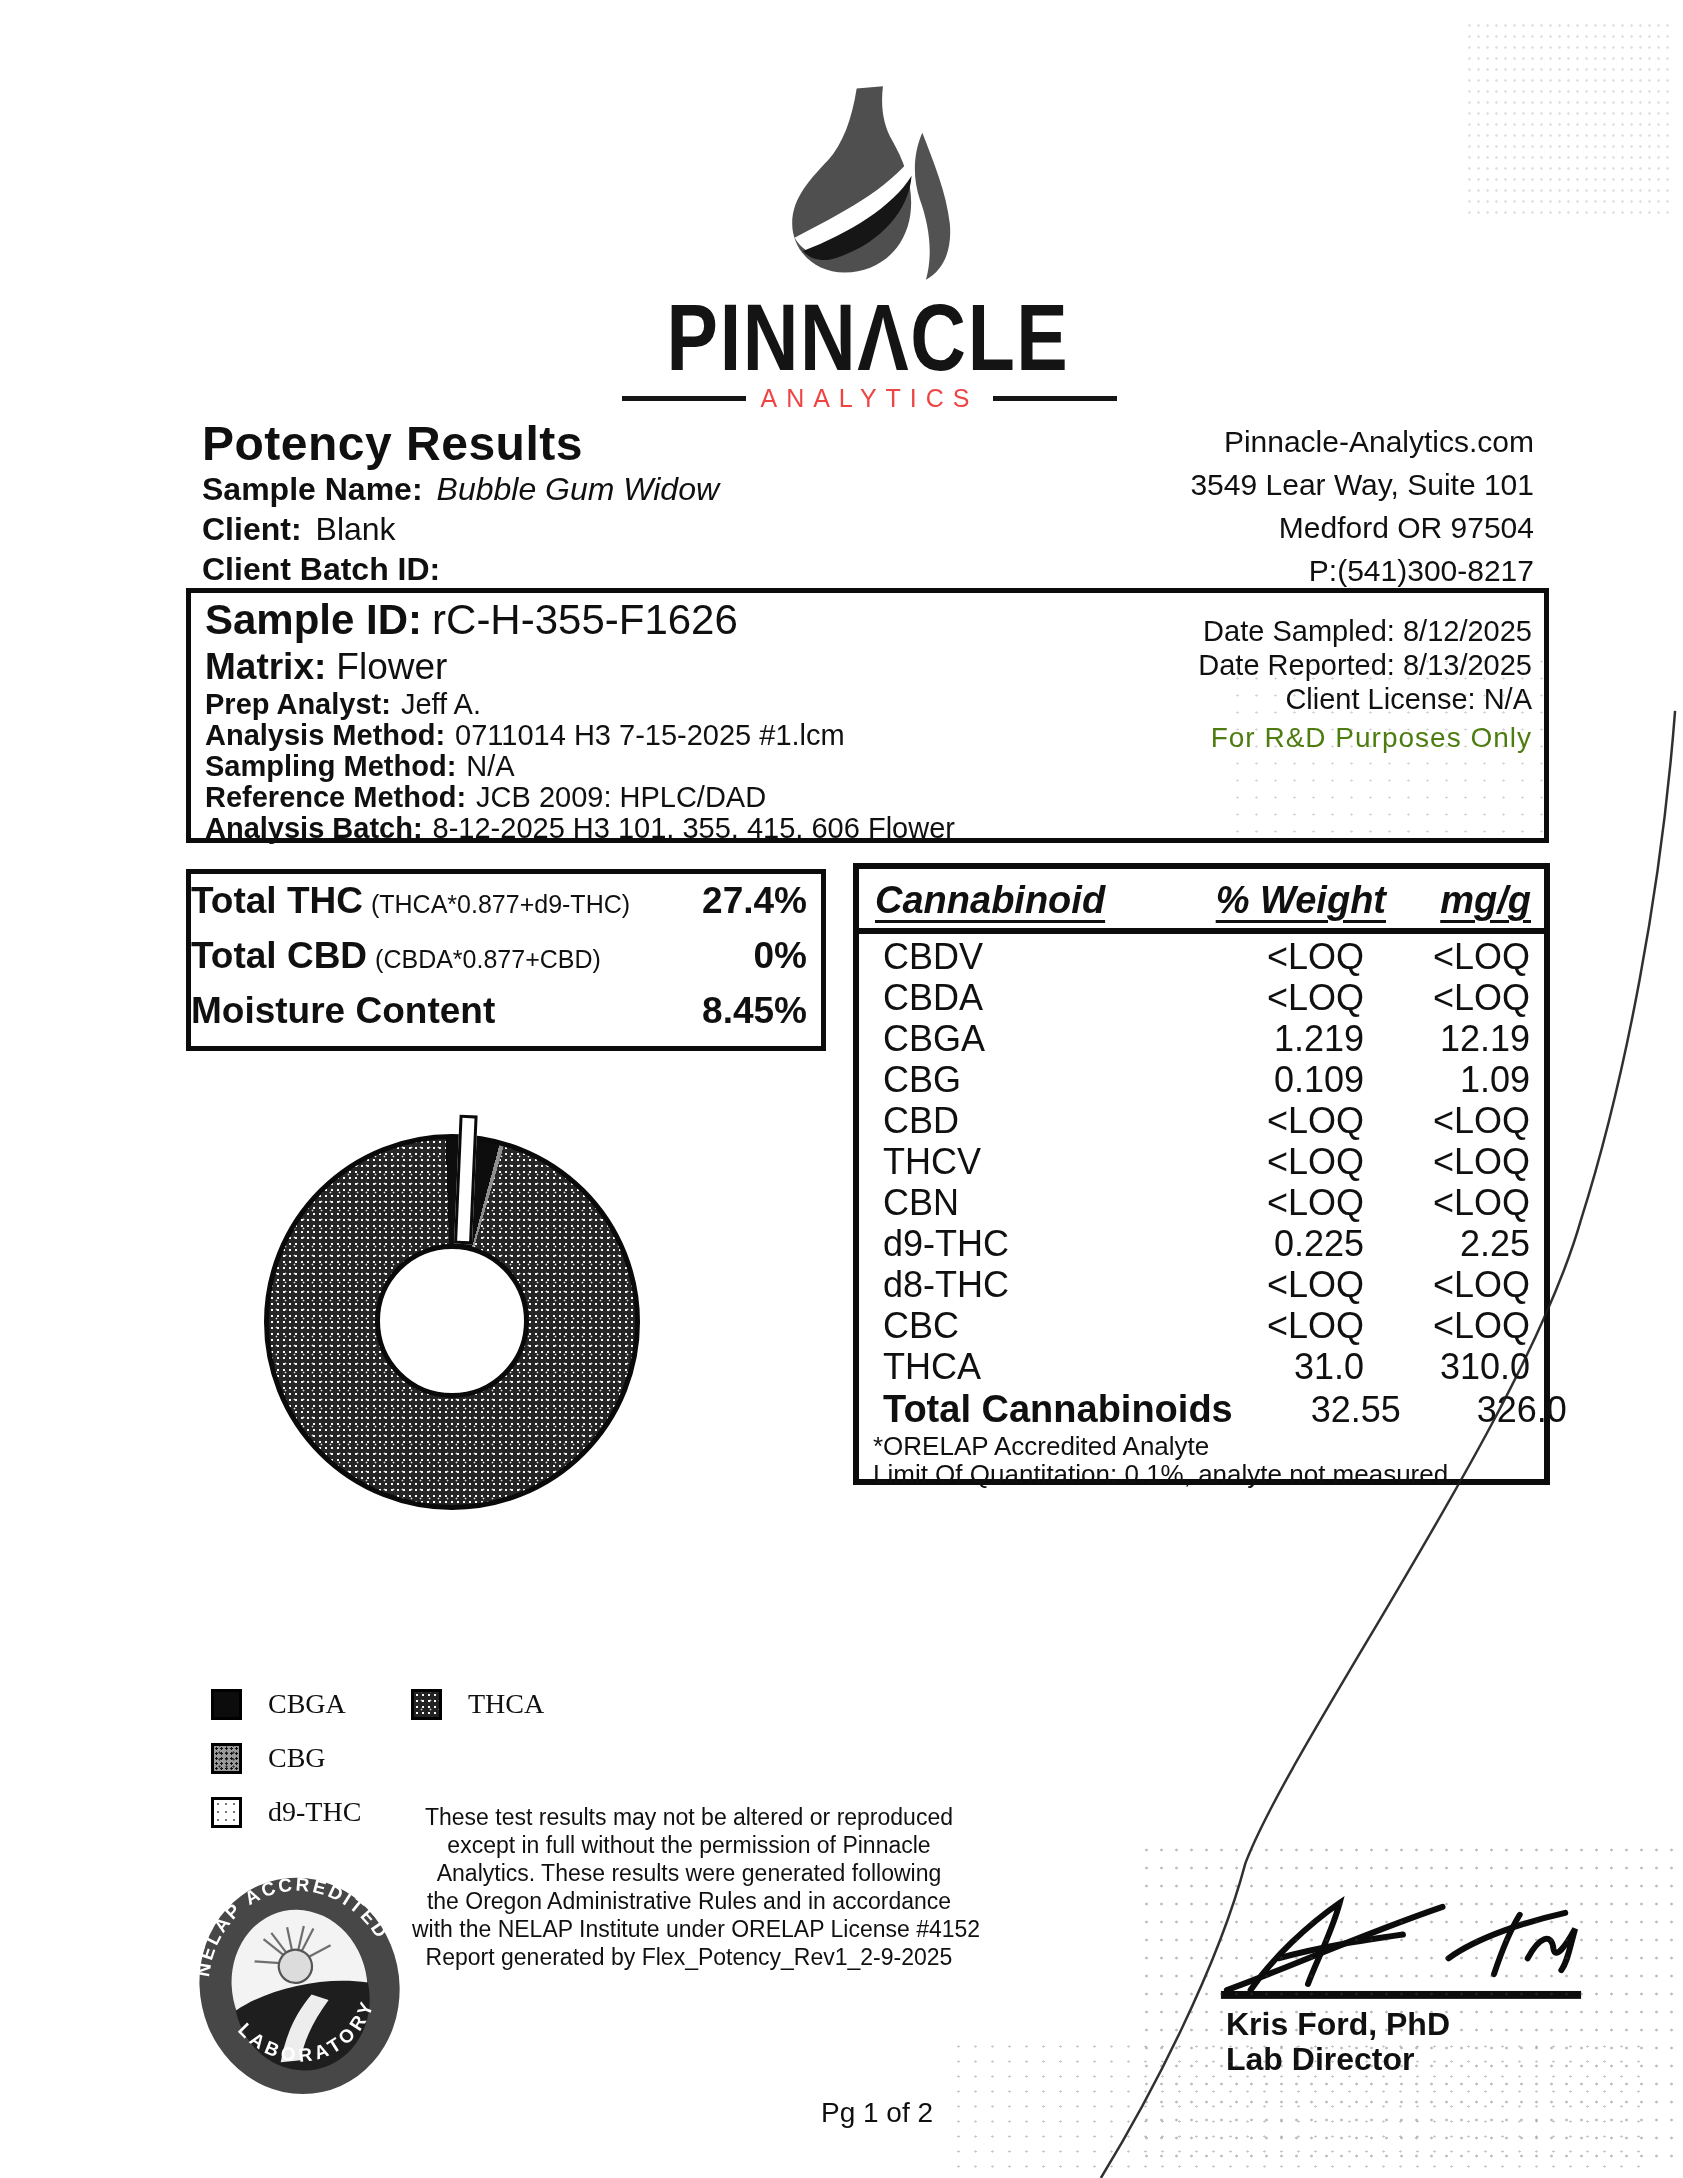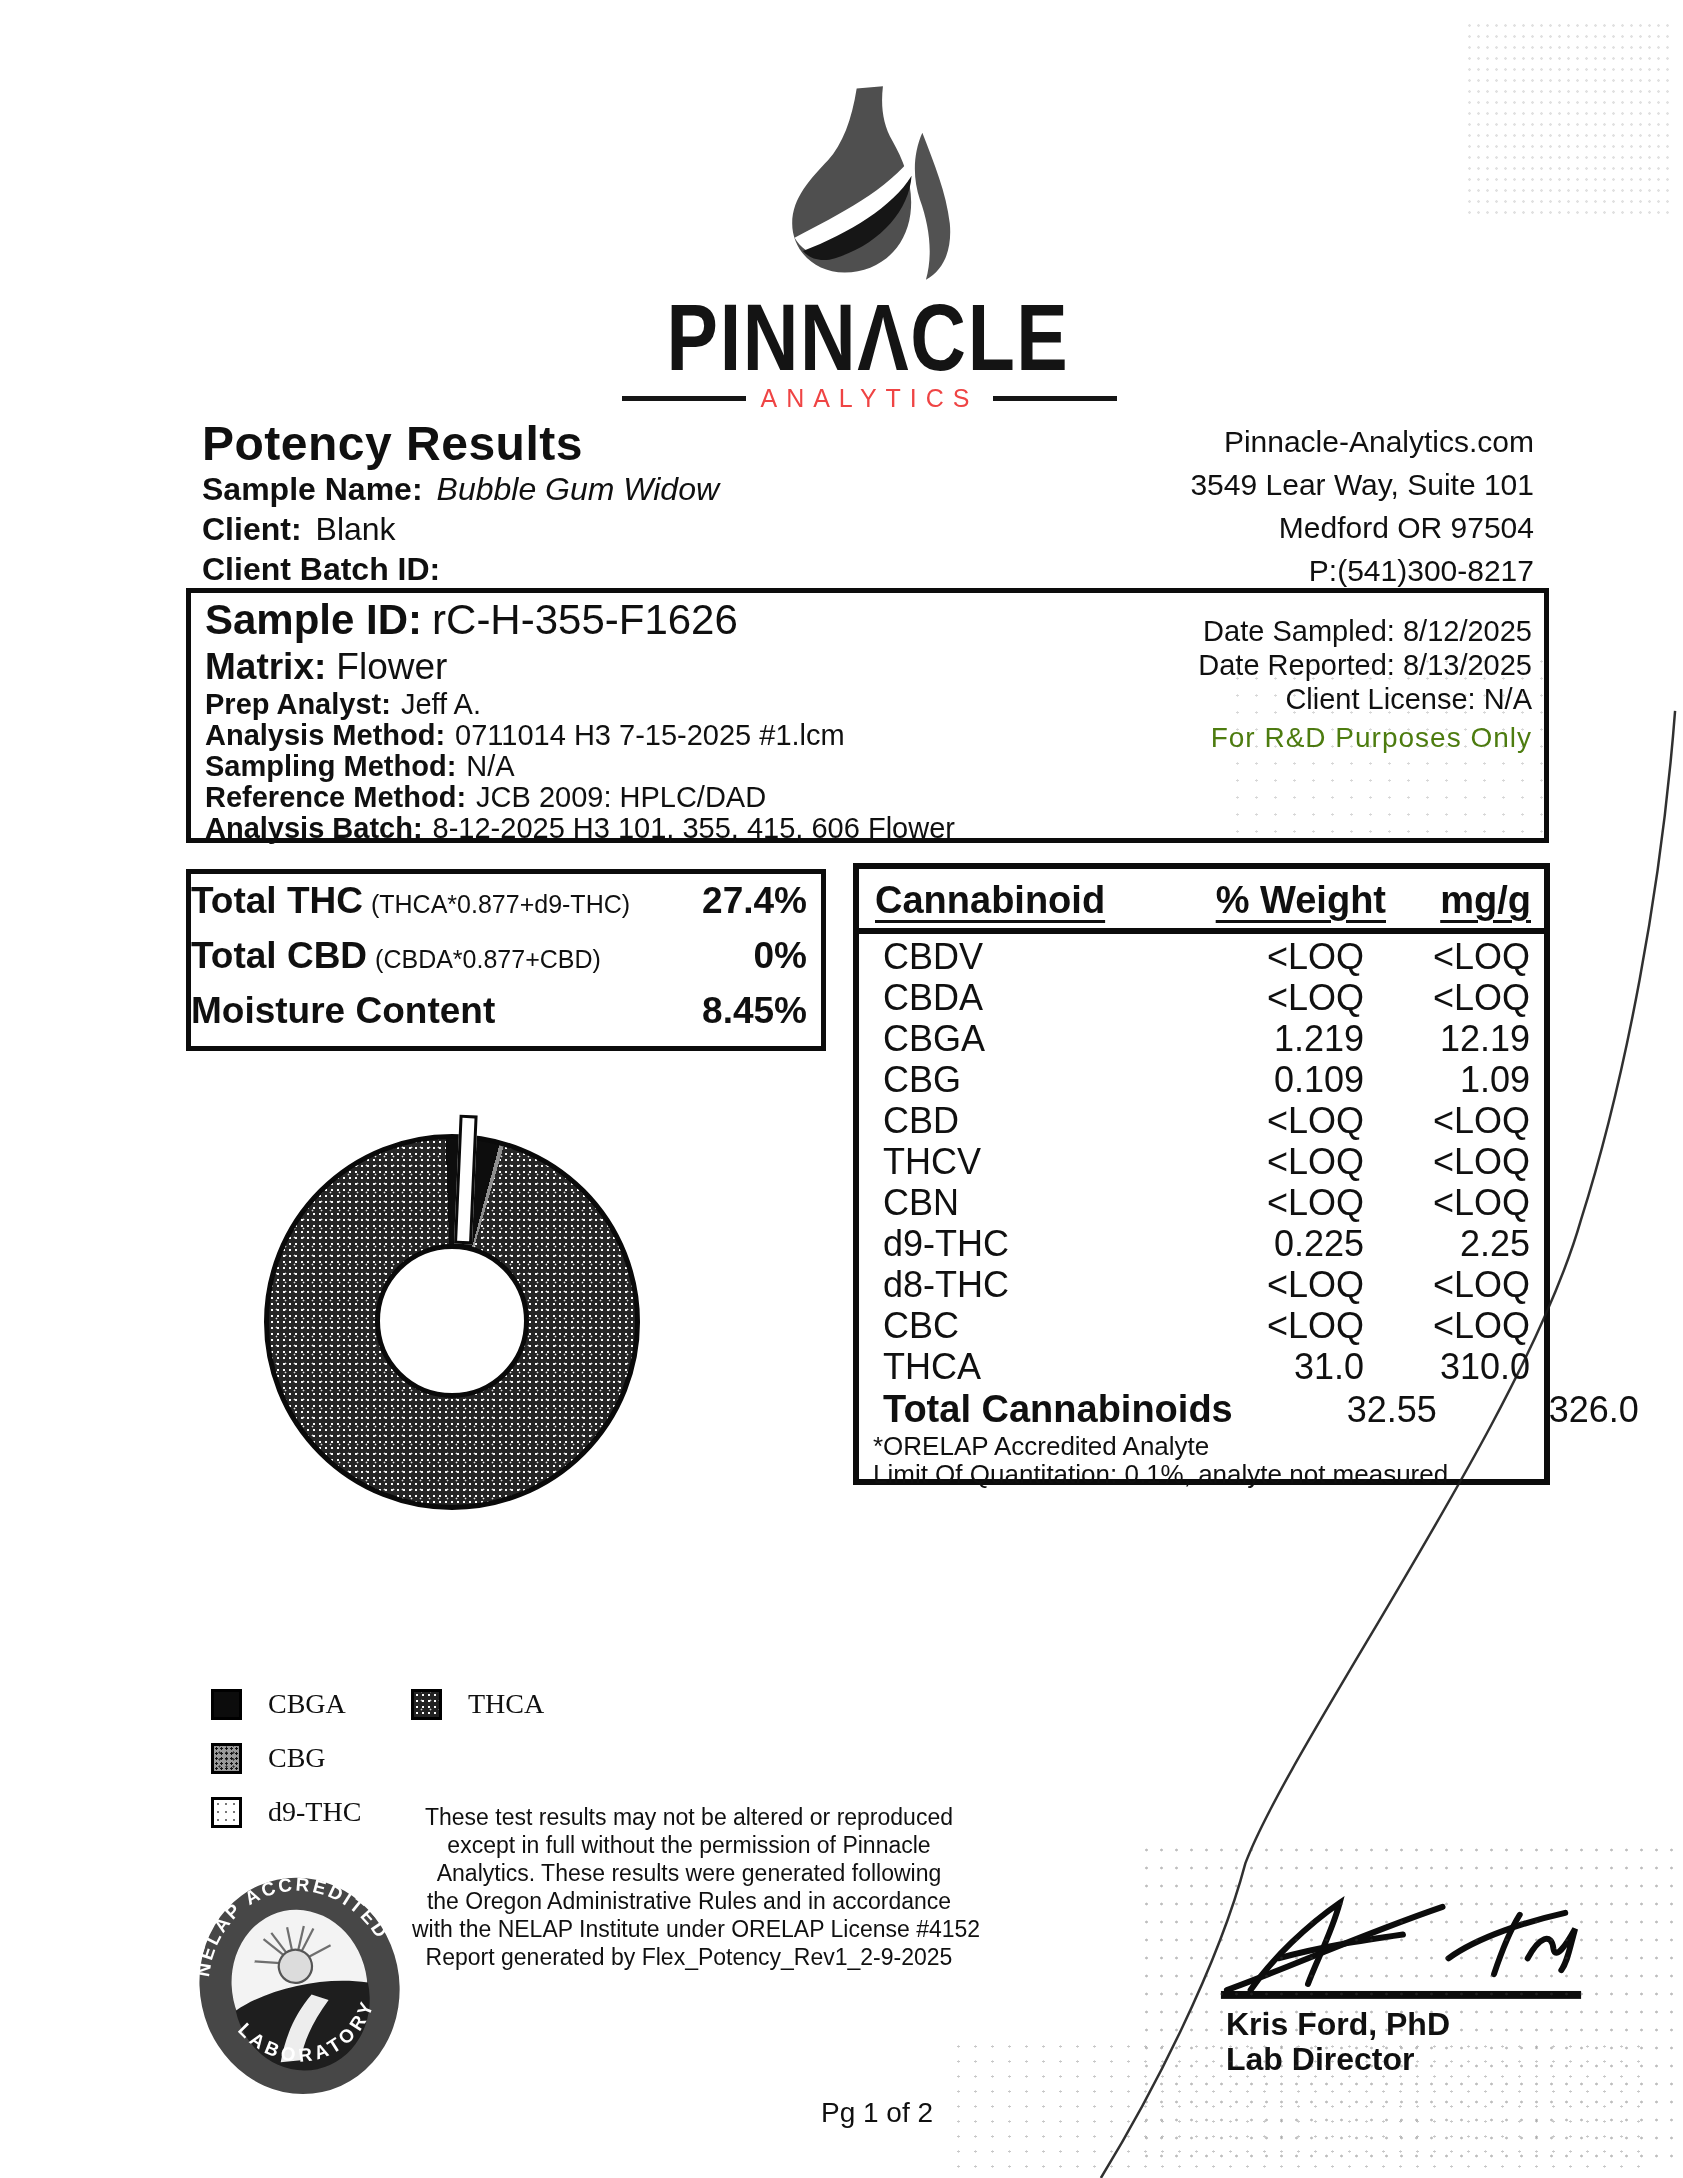--- a/index.html
+++ b/index.html
@@ -42,31 +42,31 @@
   .trow{display:flex;align-items:baseline;height:55px;}
   .tlabel{font-weight:bold;font-size:37px;white-space:nowrap;}
   .tformula{font-size:25px;margin-left:8px;white-space:nowrap;}
   .tvalue{margin-left:auto;font-size:37px;font-weight:bold;}
 
   
   .tablebox{position:absolute;left:853px;top:863px;width:697px;height:622px;
             border:6px solid #0c0c0c;box-sizing:border-box;}
   .ct-header{display:flex;font-size:38px;font-weight:bold;padding:10px 0 6px 0;
              border-bottom:6px solid #0c0c0c;}
-  .ct-header span{text-decoration:underline;text-decoration-thickness:3px;text-underline-offset:7px;}
+  .ct-header span{text-decoration:underline;text-decoration-thickness:3px;text-underline-offset:7px;font-style:italic;}
   .h-a{flex:0 0 313px;padding-left:16px;text-align:left;}
   .h-w{flex:0 0 198px;text-align:right;}
   .h-m{flex:0 0 145px;text-align:right;}
   .ct-rows{padding-top:2px;}
   .ct-row{display:flex;font-size:36px;line-height:41px;}
   .c-a{flex:0 0 313px;padding-left:24px;text-align:left;white-space:nowrap;}
   .c-w{flex:0 0 168px;text-align:right;}
   .c-m{flex:0 0 166px;text-align:right;}
   .ct-total .c-a{font-weight:bold;font-size:38px;}
-  .ct-total{line-height:45px;gap:36px;}
+  .ct-total{line-height:45px;}
   .ct-foot{font-size:26px;line-height:28px;padding-left:14px;white-space:nowrap;}
 
   
   .donut{position:absolute;left:264px;top:1134px;width:376px;height:376px;border-radius:50%;
          border:5px solid #0a0a0a;box-sizing:border-box;
          background-color:#262626;
          background-image:
            conic-gradient(from -2deg, #0d0d0d 0deg 17deg, #8f8f8f 17deg 18.4deg, rgba(0,0,0,0) 18.4deg 360deg),
            radial-gradient(#ffffff 0.9px, transparent 1.2px),
            radial-gradient(#d9d9d9 0.8px, transparent 1.1px);

